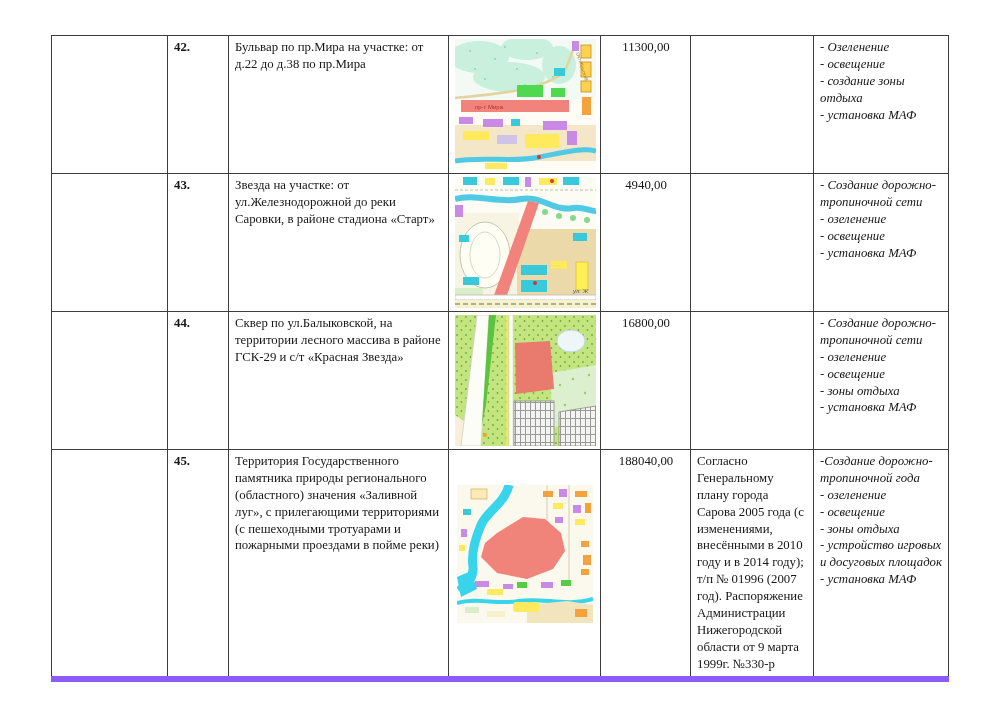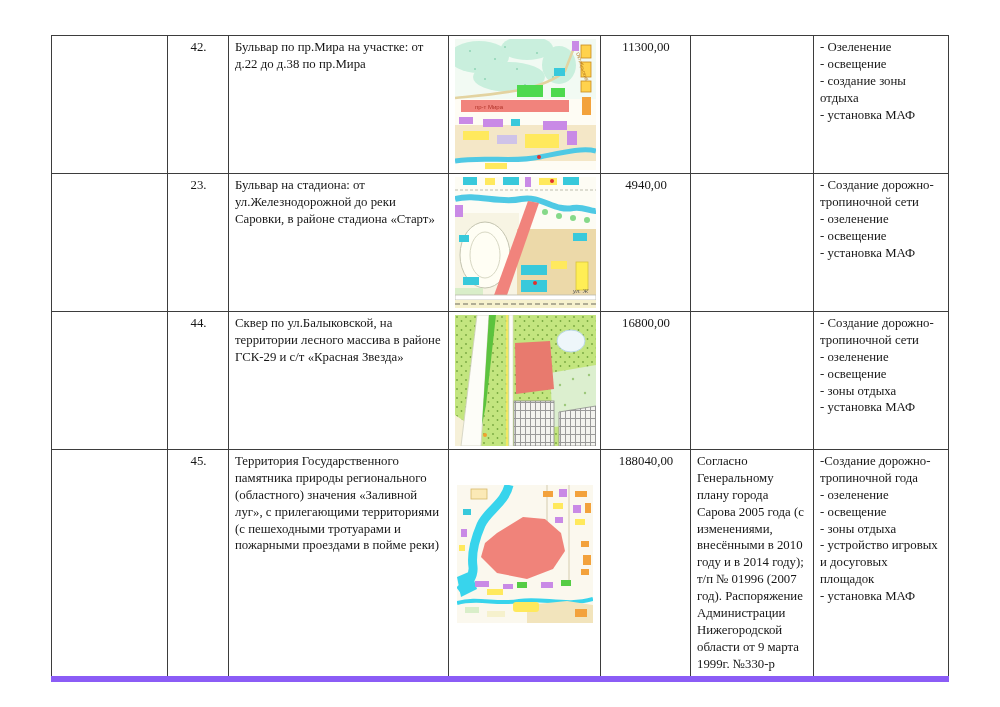--- a/index.html
+++ b/index.html
@@ -14,26 +14,26 @@
     width:897px;
   }
   table.doc td{
     border:1px solid #3d3d3d;
     vertical-align:top;
     padding:3px 5px 3px 6px;
     font-size:12.8px;line-height:1.32;
     overflow:hidden;
   }
   table.doc tr.r-last td{border-bottom:6px solid #8b5cf6;}
-  td.c-num{text-align:center;padding-left:2px;padding-right:2px;}
+  td.c-num{text-align:left;padding-left:2px;padding-right:2px;font-weight:bold;}
   td.c-map{padding:2px 0 0 0;text-align:center;}
   td.c-map.offset{padding-top:35px;}
   td.c-amount{text-align:center;padding-left:2px;padding-right:2px;margin-top:37px;}
   td.c-note{line-height:1.18;padding-right:4px;}
-  td.c-works{padding-left:8px;padding-right:4px;}
+  td.c-works{padding-left:8px;padding-right:4px;font-style:italic;}
   .work-line{white-space:normal;}
   svg.map{display:inline-block;vertical-align:top;background:#fffdf6;}
   .maplabel{font-family:"Liberation Sans","DejaVu Sans",sans-serif;}
 </style>
 </head>
 <body>
 
 <div class="doc-table-wrap">
 <table class="doc">
   <colgroup>
@@ -103,22 +103,22 @@
     <td class="c-works">
       <div class="work-line">- Озеленение</div>
       <div class="work-line">- освещение</div>
       <div class="work-line">- создание зоны отдыха</div>
       <div class="work-line">- установка МАФ</div>
     </td>
   </tr>
 
   <tr style="height:135px">
     <td class="c-empty"></td>
-    <td class="c-num"><span>23.</span></td>
-    <td class="c-desc"><span>Бульвар на стадиона: от ул.Железнодорожной до реки Саровки, в районе стадиона «Старт»</span></td>
+    <td class="c-num"><span>43.</span></td>
+    <td class="c-desc"><span>Звезда на участке: от ул.Железнодорожной до реки Саровки, в районе стадиона «Старт»</span></td>
     <td class="c-map">
       <svg class="map" width="141" height="131" viewBox="0 0 141 131">
         <rect x="0" y="0" width="141" height="131" fill="#fdfcf4"></rect>
         <rect x="8" y="0" width="14" height="8" fill="#38c9db"></rect>
         <rect x="30" y="1" width="10" height="7" fill="#ffe95d"></rect>
         <rect x="48" y="0" width="16" height="8" fill="#38c9db"></rect>
         <rect x="70" y="0" width="6" height="10" fill="#c98ae6"></rect>
         <rect x="84" y="1" width="18" height="7" fill="#ffe95d"></rect>
         <rect x="108" y="0" width="16" height="8" fill="#38c9db"></rect>
         <circle cx="97" cy="4" r="2" fill="#e03030"></circle>

